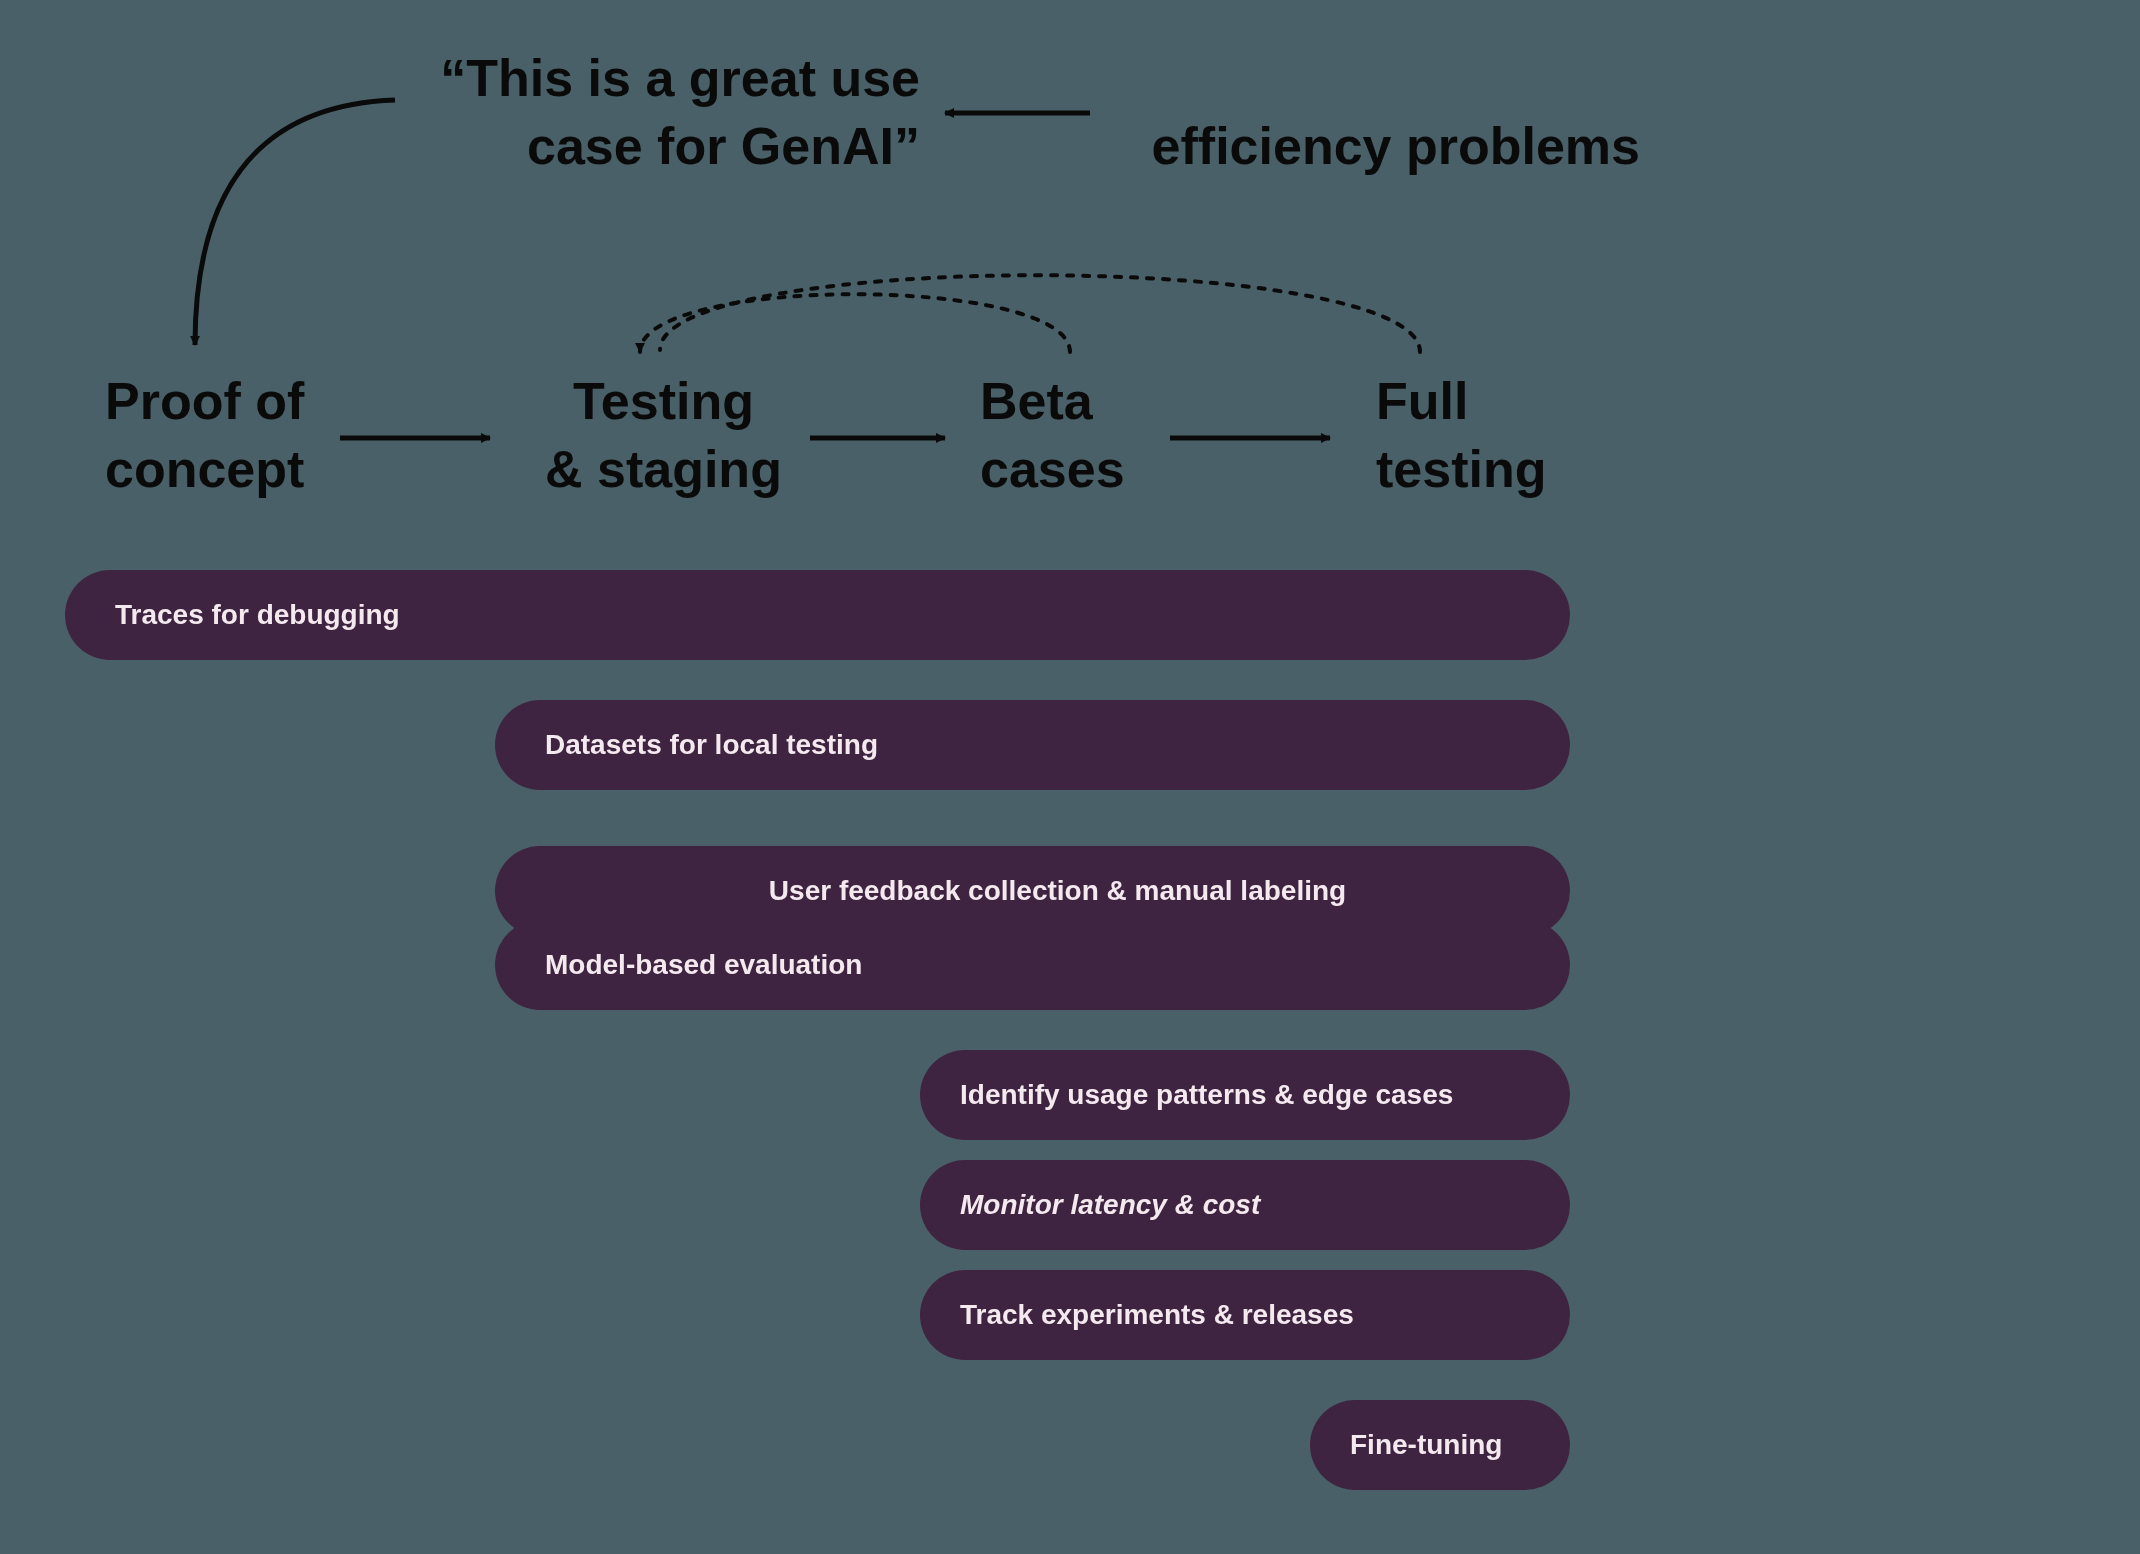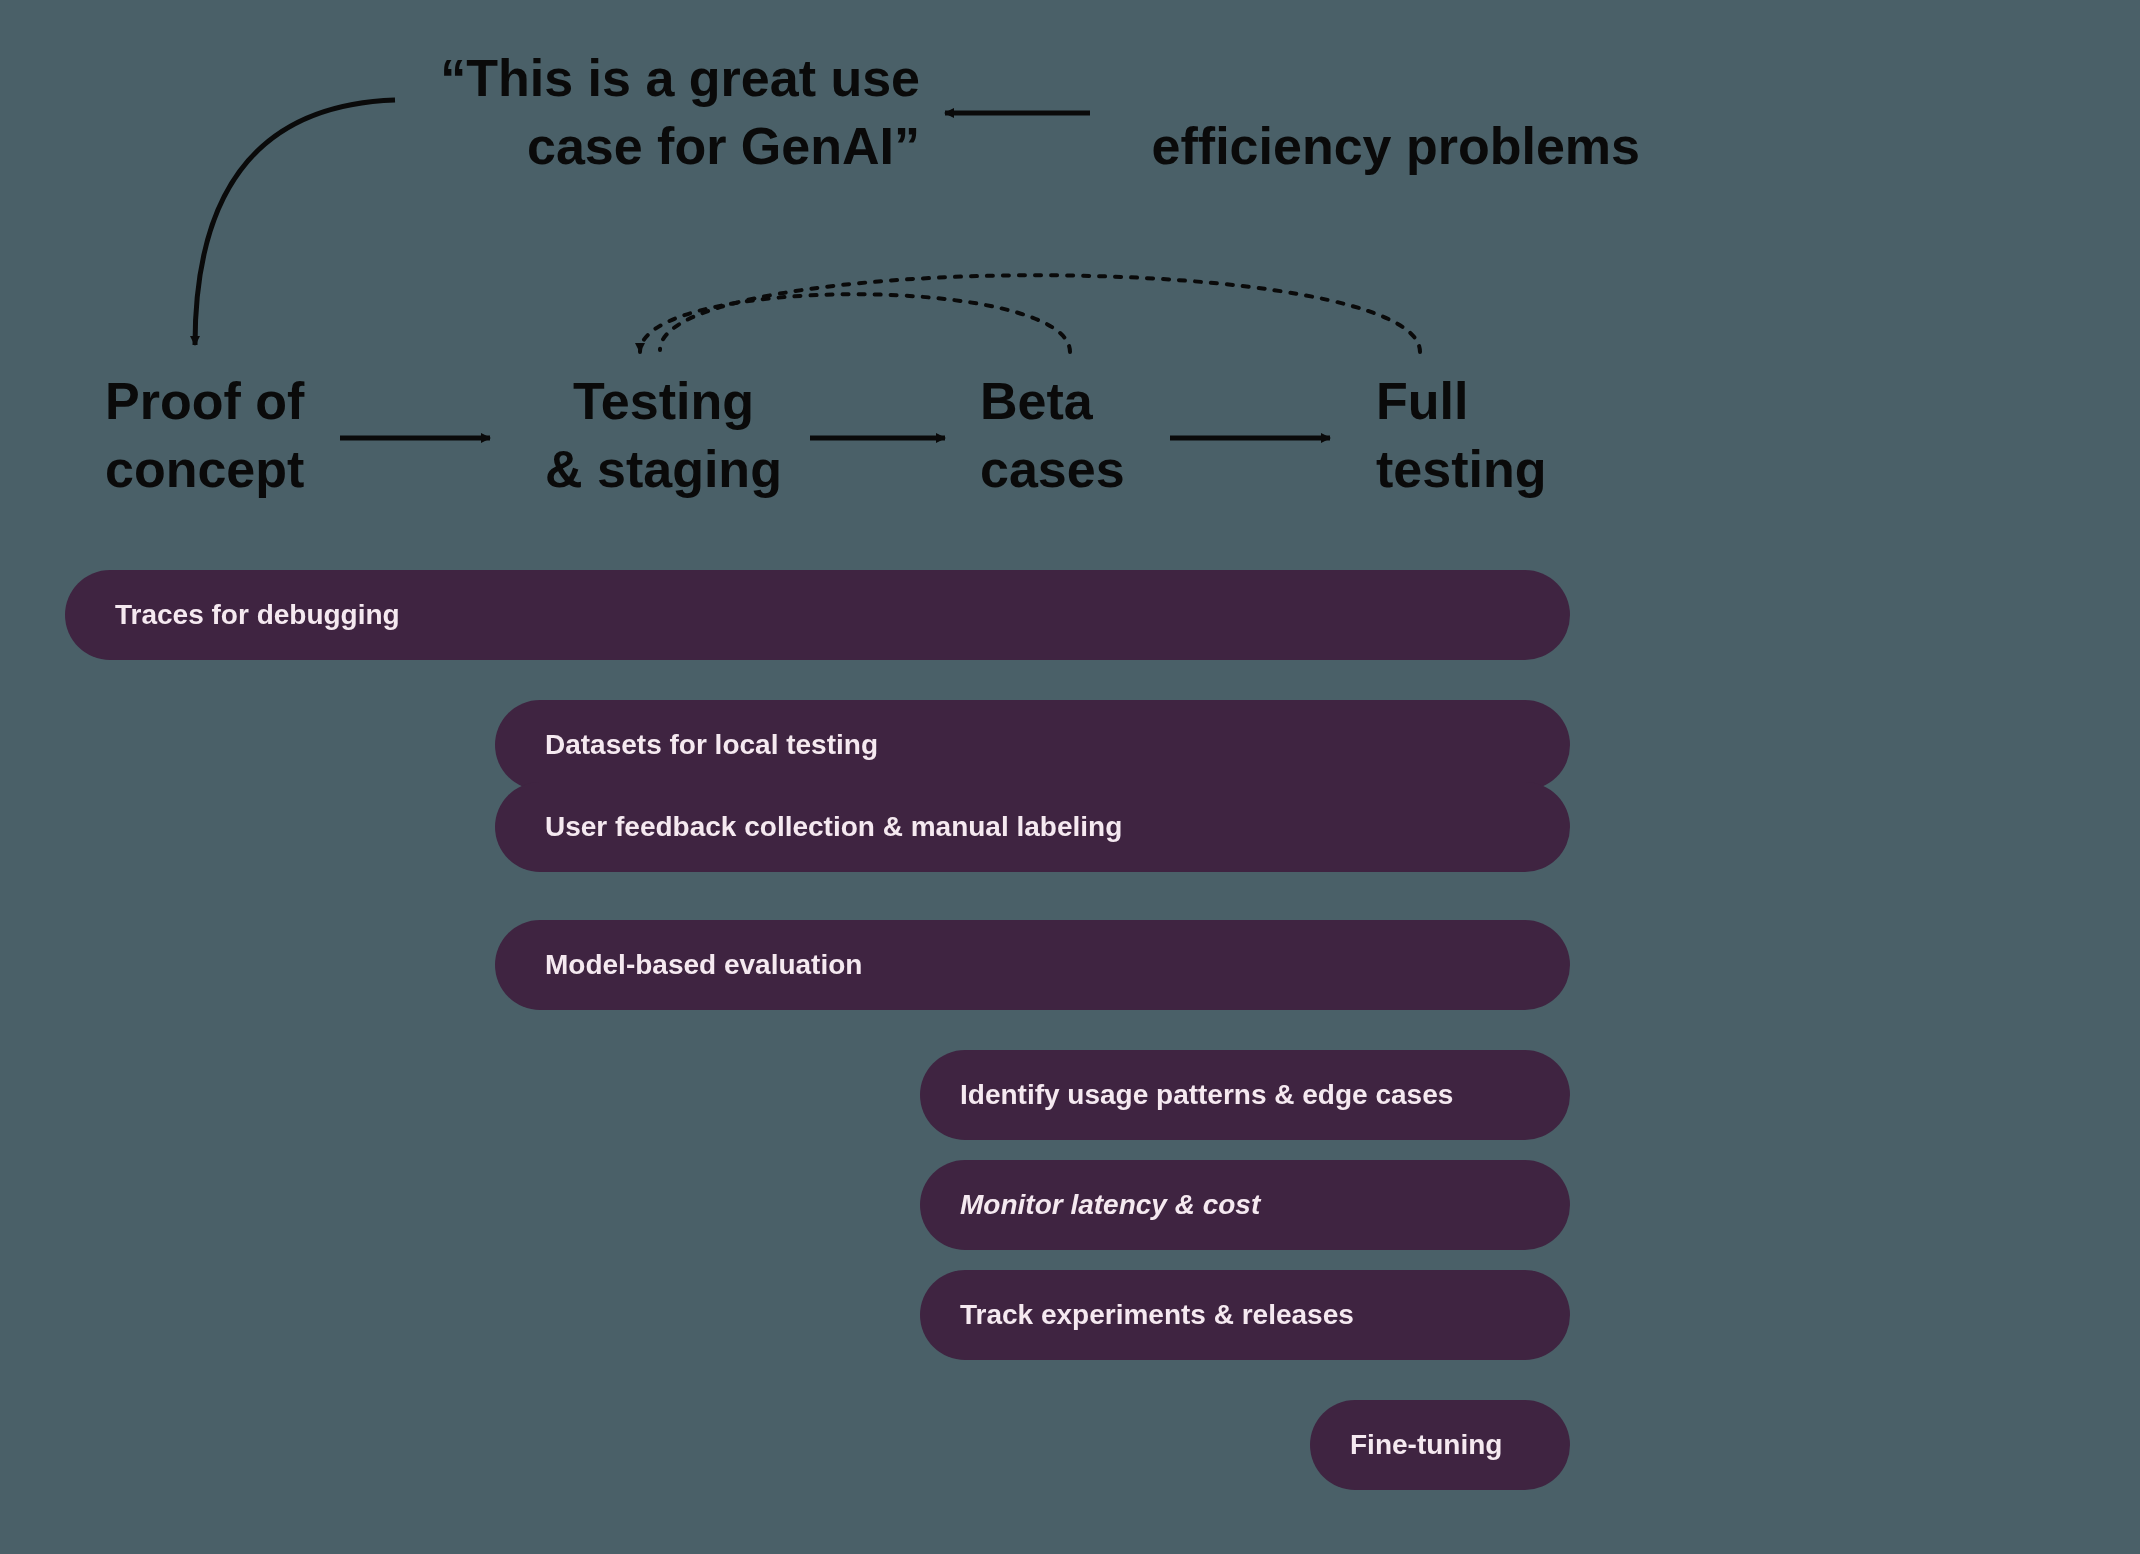--- a/index.html
+++ b/index.html
@@ -84,21 +84,21 @@
 </div>
 
 <div class="pill" style="left:65px; top:570px; width:1505px;">
   <span>Traces for debugging</span>
 </div>
 
 <div class="pill" style="left:495px; top:700px; width:1075px;">
   <span>Datasets for local testing</span>
 </div>
 
-<div class="pill" style="left:495px; top:782px; width:1075px;">
+<div class="pill" style="left:495px; top:846px; width:1075px;justify-content:center;">
   <span>User feedback collection &amp; manual labeling</span>
 </div>
 
 <div class="pill" style="left:495px; top:920px; width:1075px;">
   <span>Model-based evaluation</span>
 </div>
 
 <div class="pill" style="left:920px; top:1050px; width:650px; padding-left:40px;">
   <span>Identify usage patterns &amp; edge cases</span>
 </div>

